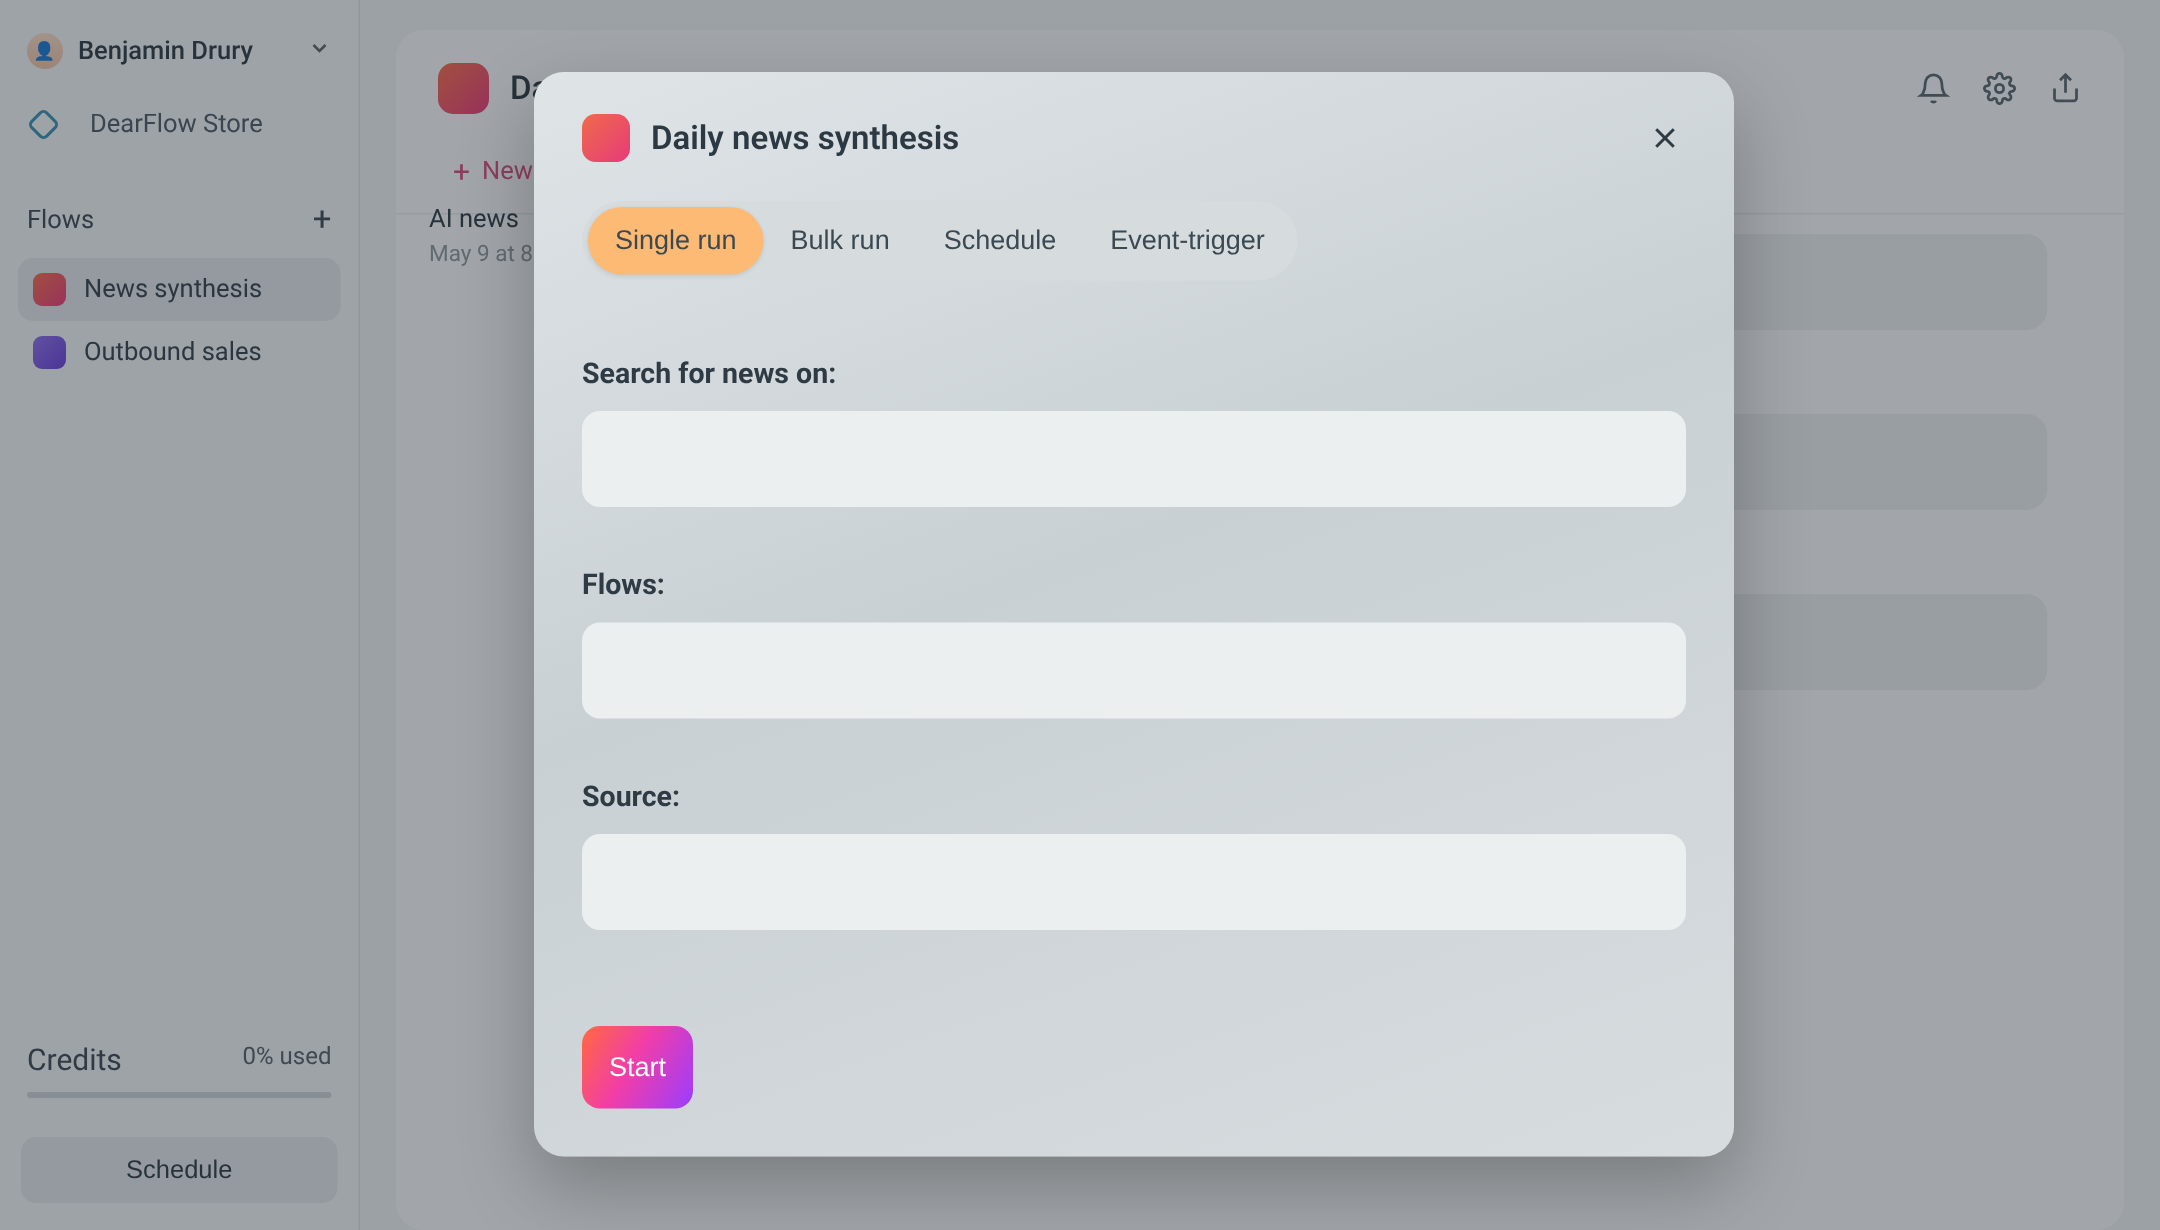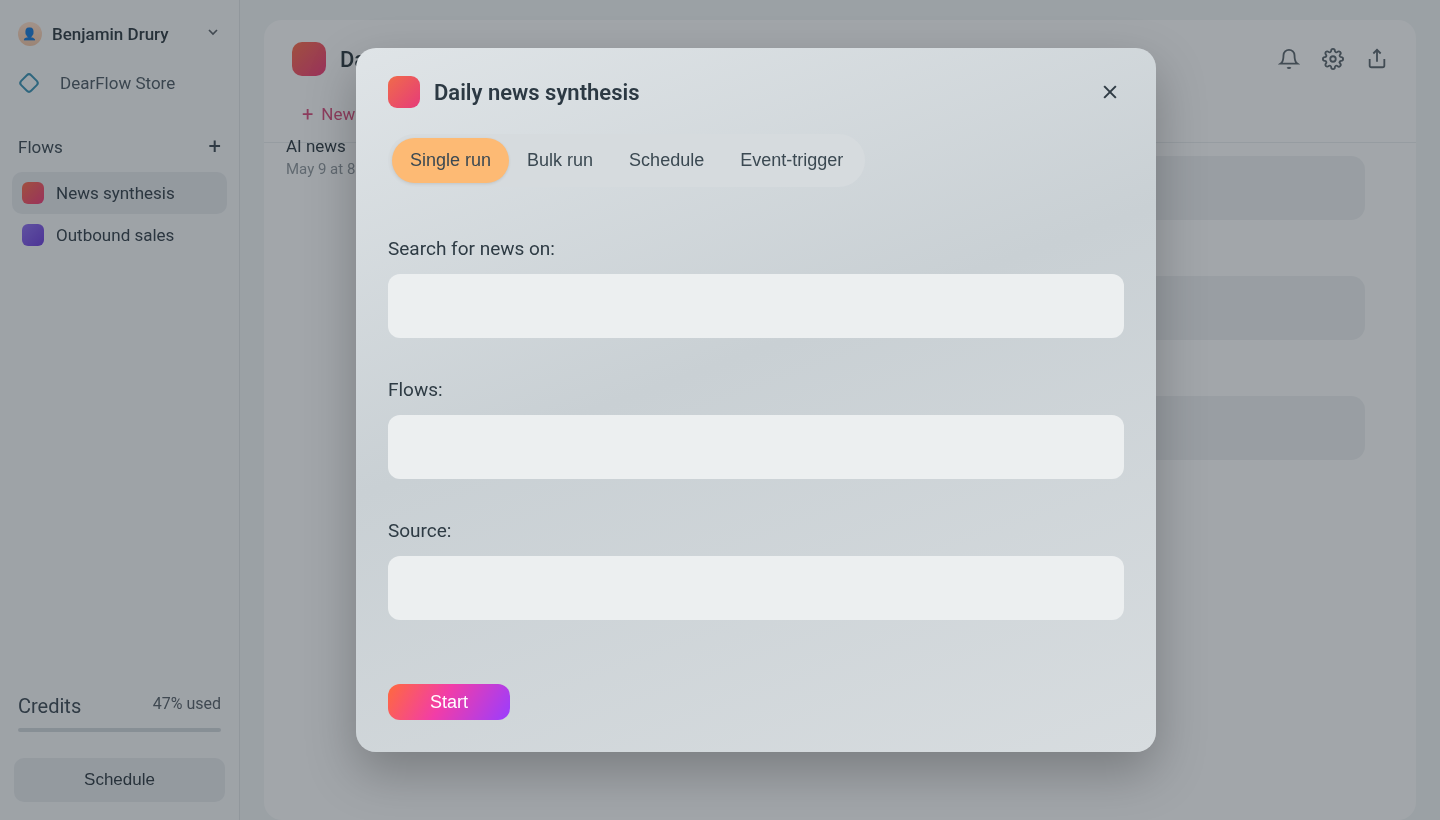--- a/index.html
+++ b/index.html
@@ -145,28 +145,28 @@
     margin-top:26px;
   }
   .seg-btn {
     border:none; background:transparent; padding:12px 18px; border-radius:999px;
     font-size:18px; color:#3b4952; cursor:pointer;
   }
   .seg-btn.active { background:#fdba74; box-shadow:0 1px 3px rgba(0,0,0,.1); }
 
   .modal-body { margin-top:50px; }
   .mfield { margin-bottom:40px; }
-  .mlabel { font-size:19px; color:#2e3b44; margin-bottom:14px; }
+  .mlabel { font-size:19px; color:#2e3b44; margin-bottom:14px;font-weight:bold; }
   .minput {
     width:100%; height:64px; border:none; border-radius:12px;
     background:#eceff0; padding:0 18px; font-size:17px; color:#2e3b45;
   }
 
   .start-btn {
-    margin-top:24px; height:36px; padding:0 42px; border:none; border-radius:12px;
+    margin-top:24px; height:55px; padding:0 18px; border:none; border-radius:12px;
     background:linear-gradient(120deg,#ff6a3d 0%,#f23da7 45%,#9a3dff 100%);
     color:#fff; font-size:18px; font-weight:500; cursor:pointer;
   }
 </style>
 </head>
 <body>
 
 <aside class="sidebar">
 
   <div class="profile-row">
@@ -198,21 +198,21 @@
     </div>
     <div class="flow-item">
       <span class="flow-chip grad-purple"></span>
       <span>Outbound sales</span>
     </div>
   </div>
 
   <div class="sidebar-footer">
     <div class="credits-row">
       <span class="credits-label">Credits</span>
-      <span class="credits-used">47% used</span>
+      <span class="credits-used">0% used</span>
     </div>
     <div class="credits-bar"></div>
     <button class="upgrade-btn">Schedule</button>
   </div>
 </aside>
 
 <main class="main">
   <div class="card">
 
     <div class="card-header">

